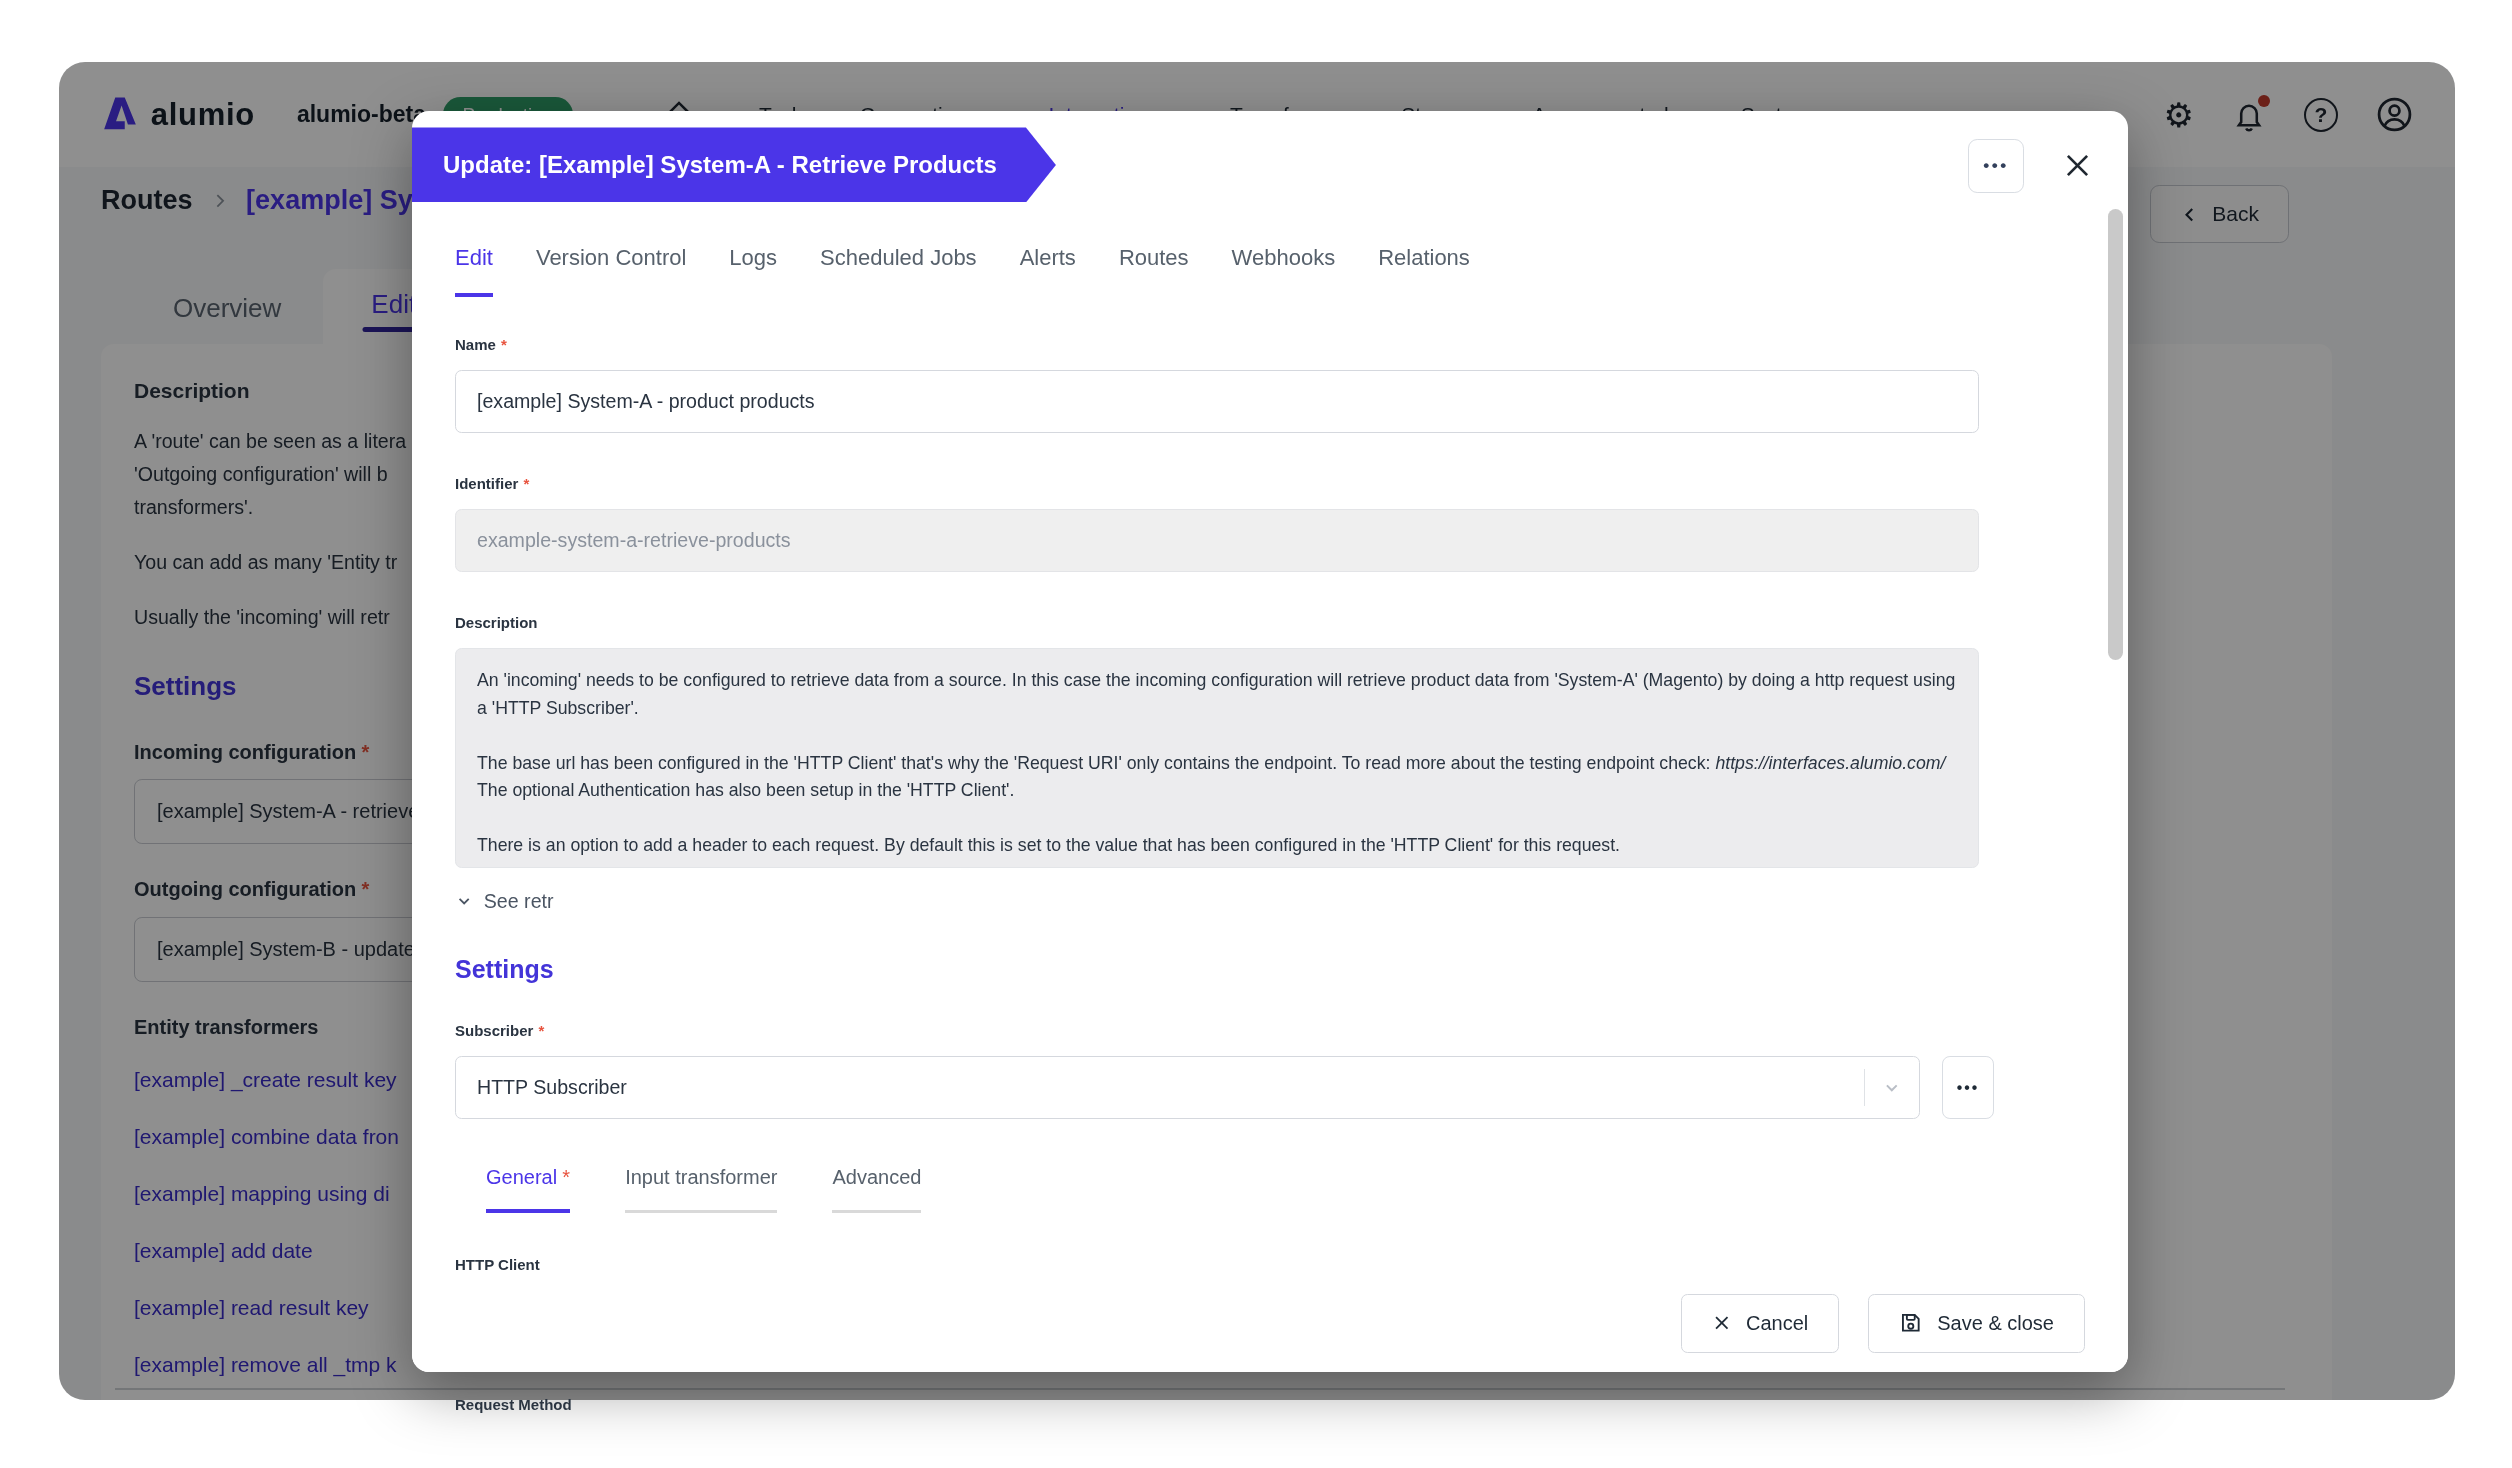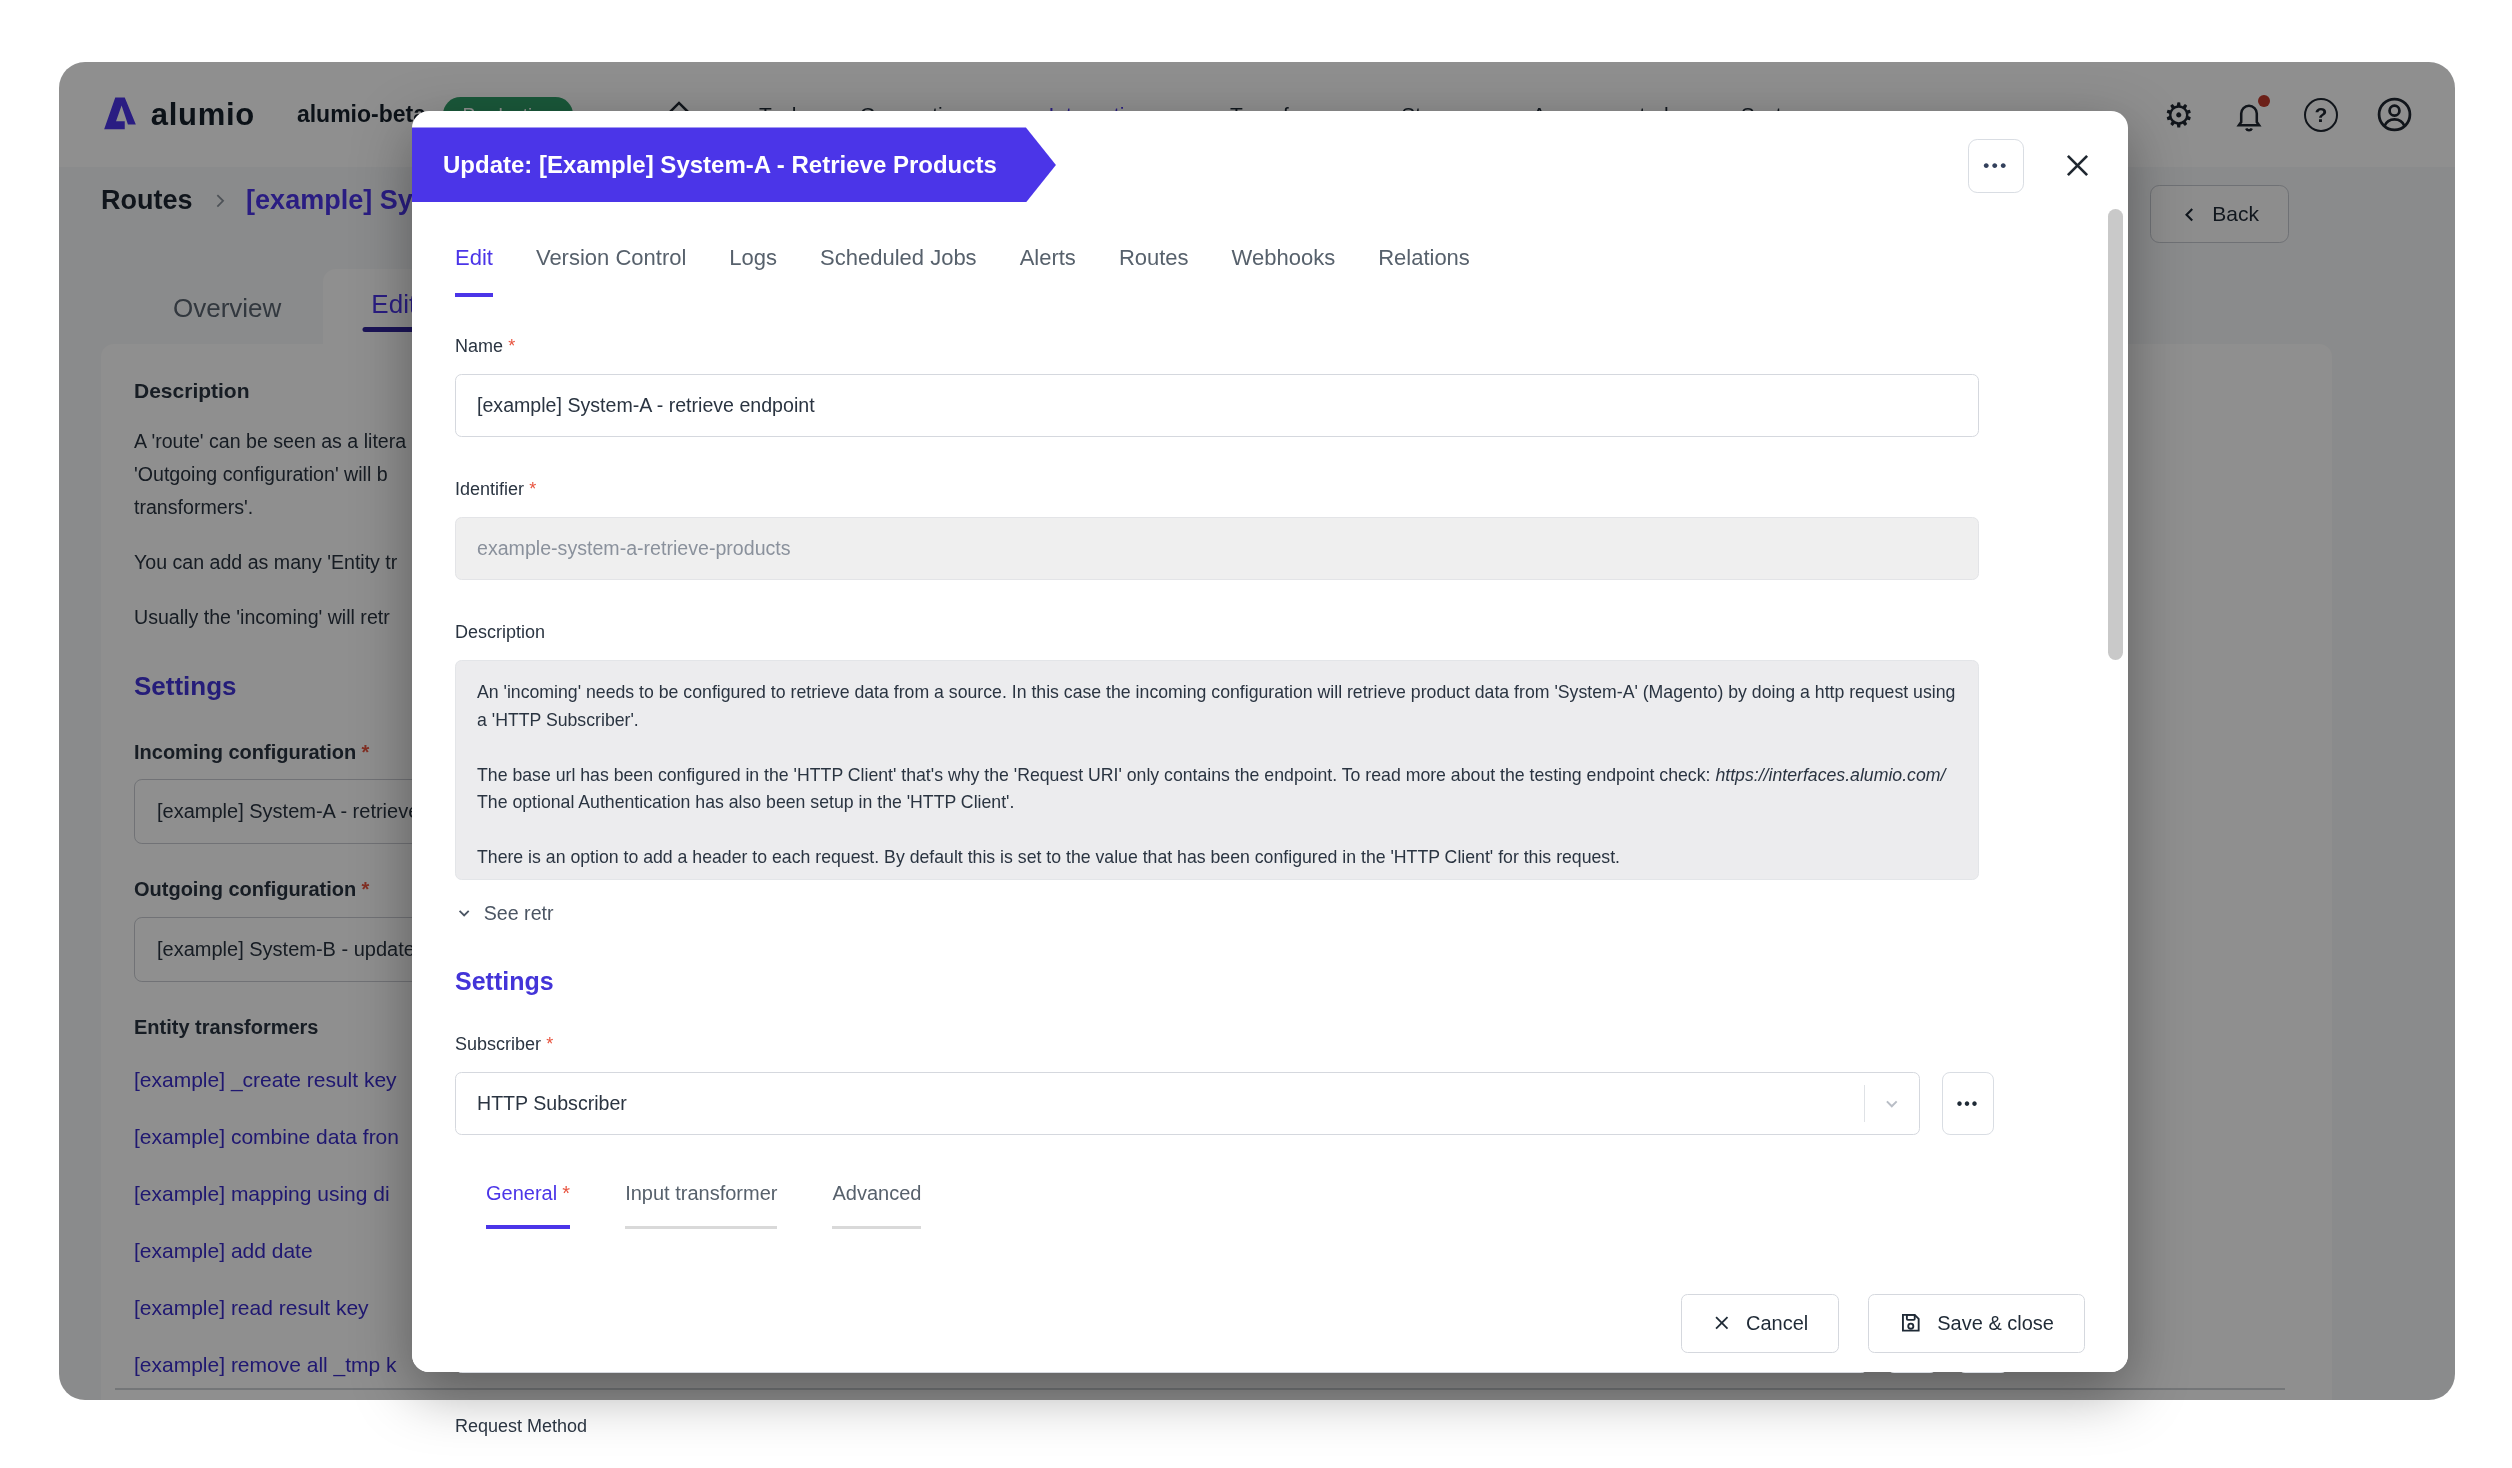--- a/index.html
+++ b/index.html
@@ -73,21 +73,21 @@
   .dots-btn { width:56px; height:54px; border:1.3px solid #d9dde3; border-radius:9.2px; background:#fff;
     display:flex; align-items:center; justify-content:center; font-size:17px; letter-spacing:2.6px;
     color:#33415c; font-weight:bold; }
   .close-btn { display:inline-flex; }
 
   .modal-tabs { display:flex; gap:43px; padding:0 43px; margin-top:134px; font-size:22px; color:#57616c; }
   .m-tab { padding-bottom:22px; white-space:nowrap; }
   .m-tab.active { color:#4b35e8; border-bottom:4.6px solid #4b35e8; }
 
   .modal-body { padding:39px 43px 0; }
-  .m-label { font-size:18px; font-weight:normal; color:#2a3441; margin-bottom:17px; }
+  .m-label { font-size:15px; font-weight:bold; color:#2a3441; margin-bottom:17px; }
   .m-input { height:63px; border:1.3px solid #d5d8de; border-radius:6.5px; background:#fff;
     display:flex; align-items:center; padding:0 21px; font-size:19.6px; color:#2a3441; width:1524px; }
   .m-input.disabled { background:#efefef; border-color:#e3e4e7; color:#8a919c; }
   .m-row-gap { height:42px; }
 
   .ta { width:1524px; height:220px; background:#ececee; border:1.3px solid #e3e5e8; border-radius:6.5px;
     padding:18.3px 21px 0; overflow:hidden; }
   .ta p { font-size:17.7px; line-height:27.5px; color:#2a3441; margin-bottom:27.5px; }
   .ta .lnk { font-style:italic; }
   .see-more { display:flex; align-items:center; gap:10.5px; margin-top:22px; font-size:19.6px; color:#4b5563; }
@@ -289,21 +289,21 @@
     <span class="m-tab">Logs</span>
     <span class="m-tab">Scheduled Jobs</span>
     <span class="m-tab">Alerts</span>
     <span class="m-tab">Routes</span>
     <span class="m-tab">Webhooks</span>
     <span class="m-tab">Relations</span>
   </div>
 
   <div class="modal-body">
     <div class="m-label"><span>Name</span><span class="req">*</span></div>
-    <div class="m-input">[example] System-A - retrieve endpoint</div>
+    <div class="m-input">[example] System-A - product products</div>
     <div class="m-row-gap"></div>
 
     <div class="m-label"><span>Identifier</span><span class="req">*</span></div>
     <div class="m-input disabled">example-system-a-retrieve-products</div>
     <div class="m-row-gap"></div>
 
     <div class="m-label">Description</div>
     <div class="ta">
       <p>An 'incoming' needs to be configured to retrieve data from a source. In this case the incoming configuration will retrieve product data from 'System-A' (Magento) by doing a http request using a 'HTTP Subscriber'.</p>
       <p><span>The base url has been configured in the 'HTTP Client' that's why the 'Request URI' only contains the endpoint. To read more about the testing endpoint check: </span><span class="lnk">https://interfaces.alumio.com/</span><span> The optional Authentication has also been setup in the 'HTTP Client'.</span></p>

